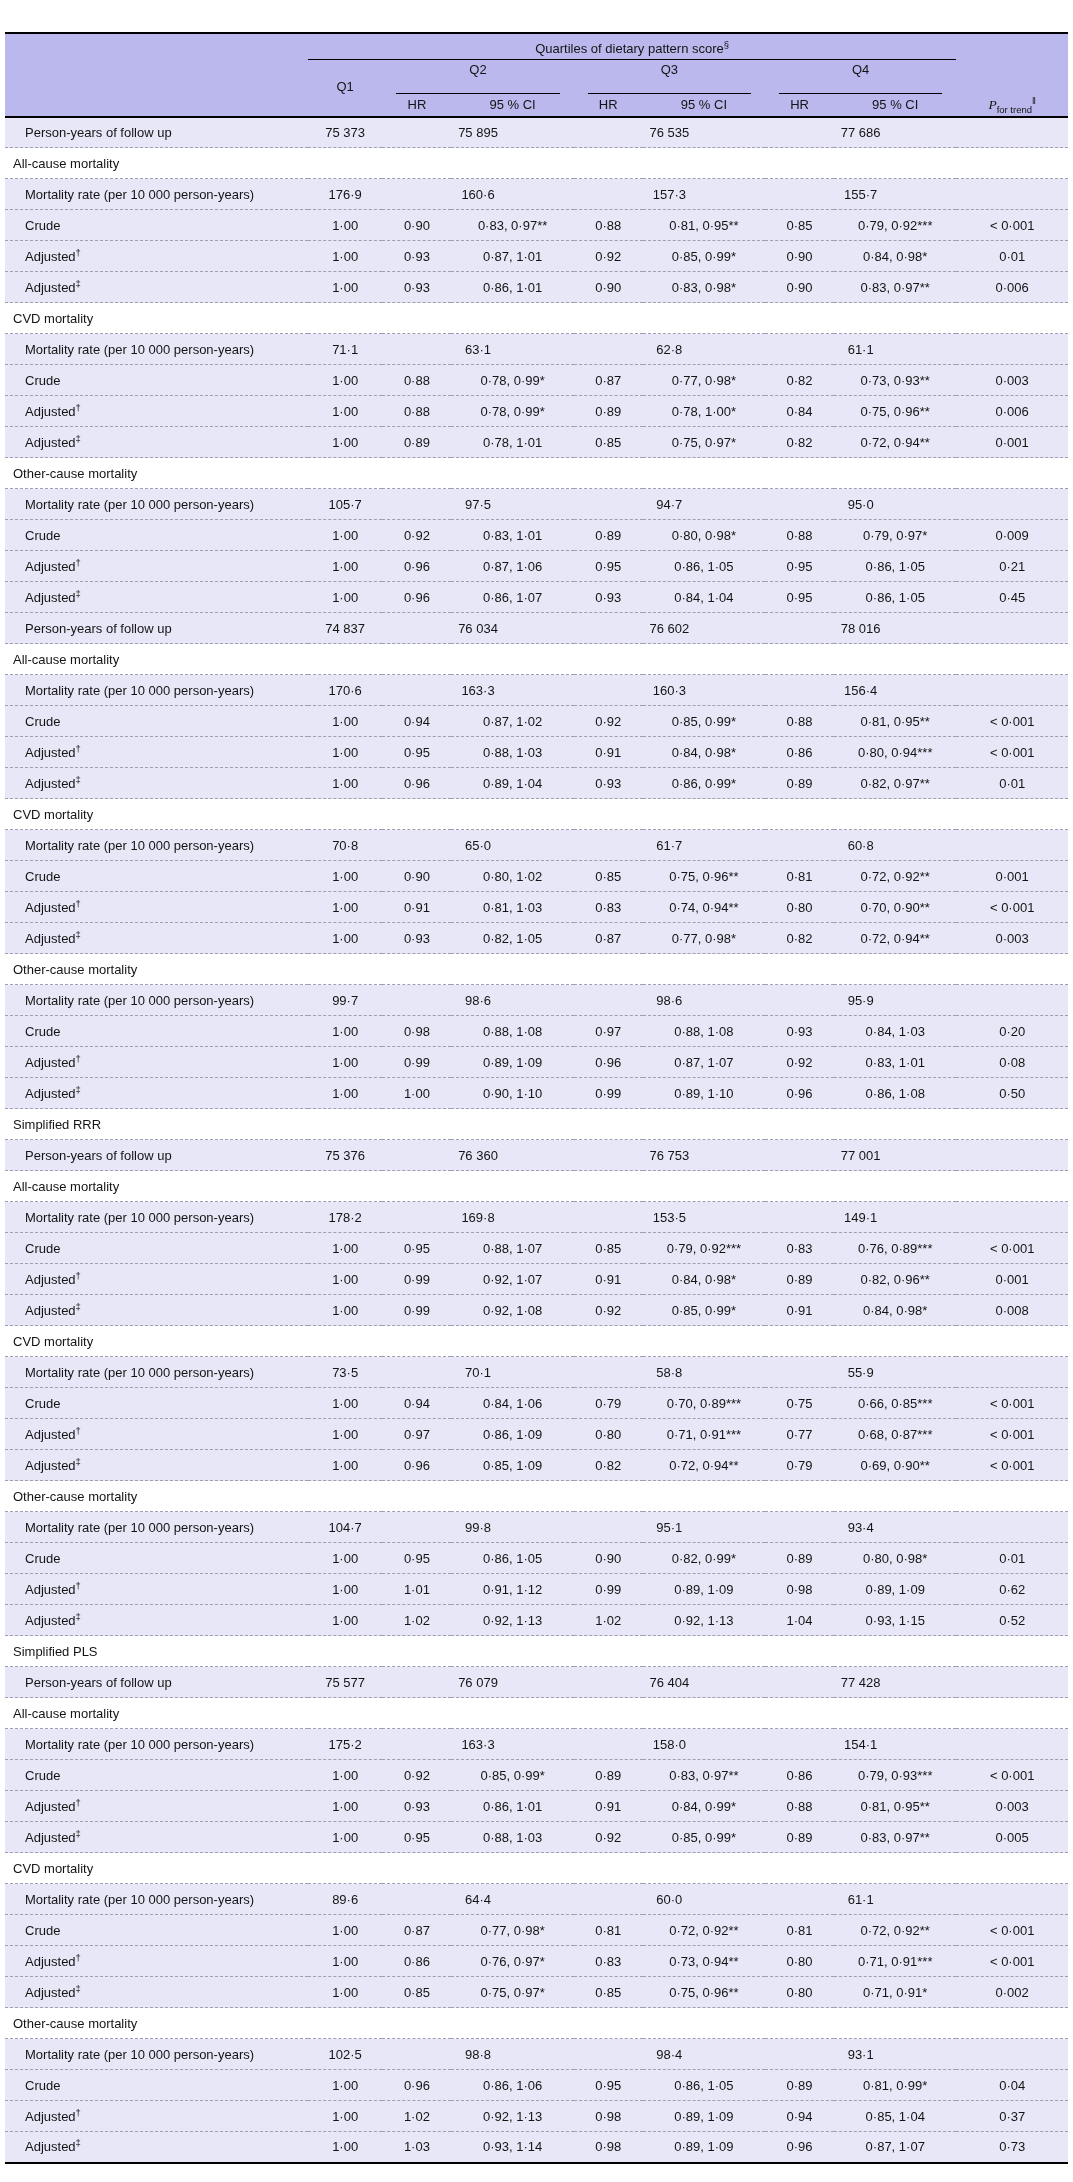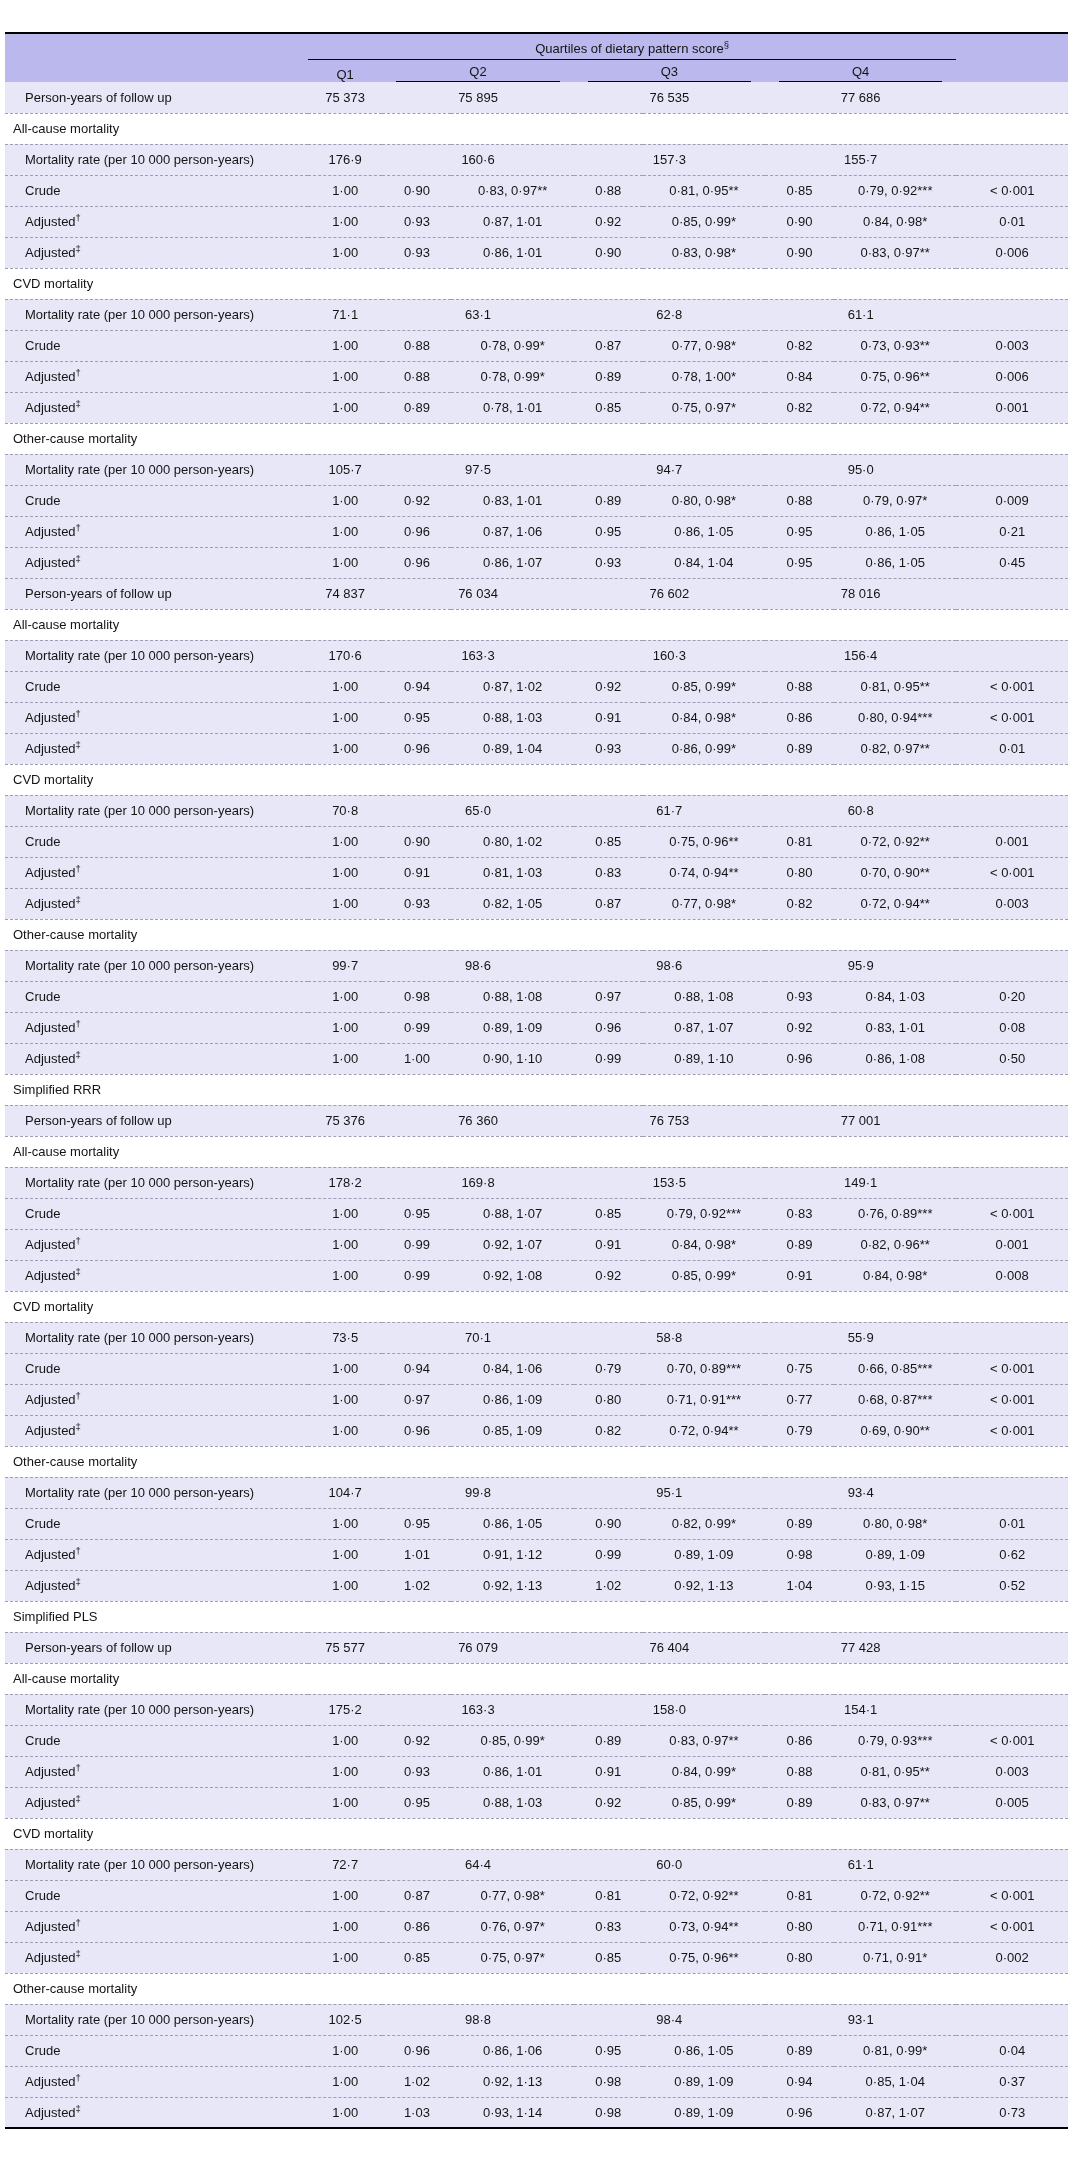--- a/index.html
+++ b/index.html
@@ -35,21 +35,21 @@
     vertical-align:middle;
   }
   tr.h1 th{height:26px;vertical-align:bottom;}
   tr.h2 th{height:23px;vertical-align:bottom;padding-bottom:0;}
   tr.h3 th{height:23px;border-bottom:2px solid var(--rule);}
   th.lbl{text-align:left;padding-left:8px;}
   th.span-title{border-bottom:1px solid var(--rule);padding-bottom:3px;}
   .qgrp{
     display:block;
     margin:0 12px;
-    padding-bottom:2px;
+    padding-bottom:16px;
     border-bottom:1px solid var(--rule);
     text-align:center;
   }
   tbody td{
     font-size:13px;
     height:31px;
     padding:2px 3px;
     border-bottom:1px dashed var(--dash);
     vertical-align:middle;
     background:var(--row-bg);
@@ -96,20 +96,31 @@
             <span class="qgrp">Q2</span>
           </th>
         <th colspan="2">
             <span class="qgrp">Q3</span>
           </th>
         <th colspan="2">
             <span class="qgrp">Q4</span>
           </th>
         <th></th>
       </tr>
+      <tr class="h3">
+        <th class="lbl"></th>
+        <th></th>
+        <th>HR</th>
+        <th>95 % CI</th>
+        <th>HR</th>
+        <th>95 % CI</th>
+        <th>HR</th>
+        <th>95 % CI</th>
+        <th class="p-head"><span class="pital">P</span><sub>for trend</sub><sup>‖</sup></th>
+      </tr>
     </thead>
     <tbody id="table-body">
         <tr class="drow">
           <td class="lbl indent">Person-years of follow up</td>
           <td class="num">75 373</td>
           <td class="num" colspan="2">75 895</td>
           <td class="num" colspan="2">76 535</td>
           <td class="num" colspan="2">77 686</td>
           <td class="num"></td>
         </tr>
@@ -581,21 +592,21 @@
           <td class="num">0·85, 0·99*</td>
           <td class="num">0·89</td>
           <td class="num">0·83, 0·97**</td>
           <td class="num">0·005</td>
         </tr>
         <tr class="trow">
           <td class="lbl title" colspan="9">CVD mortality</td>
         </tr>
         <tr class="drow">
           <td class="lbl indent">Mortality rate (per 10 000 person-years)</td>
-          <td class="num">72·7</td>
+          <td class="num">89·6</td>
           <td class="num" colspan="2">64·4</td>
           <td class="num" colspan="2">60·0</td>
           <td class="num" colspan="2">61·1</td>
           <td class="num"></td>
         </tr>
         <tr class="drow">
           <td class="lbl indent"><span>Crude</span><sup></sup></td>
           <td class="num">1·00</td>
           <td class="num">0·87</td>
           <td class="num">0·77, 0·98*</td>

